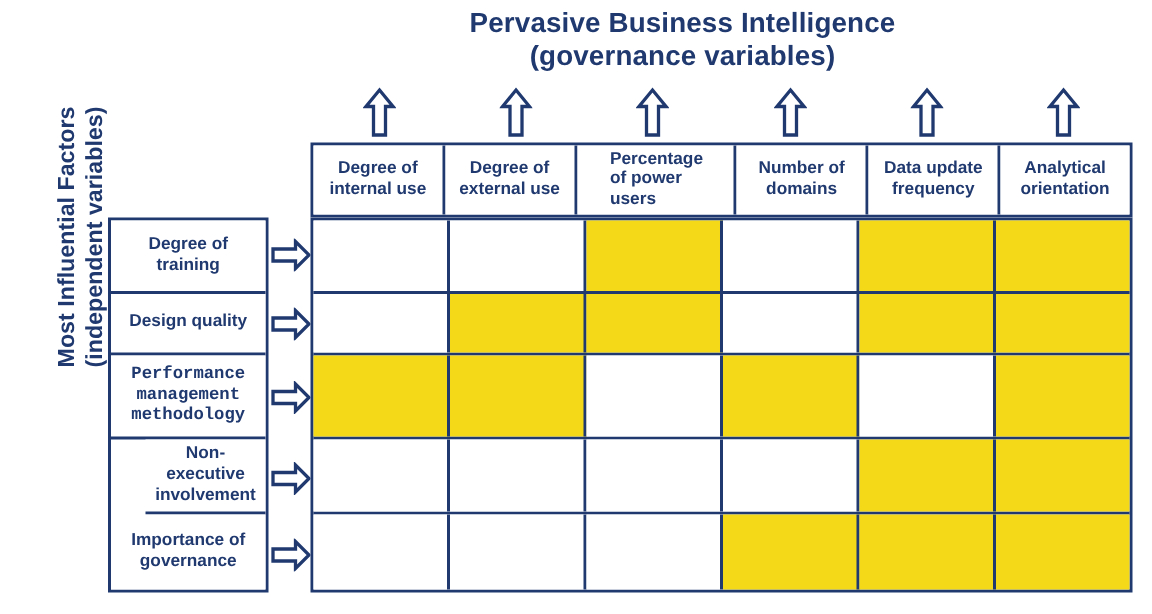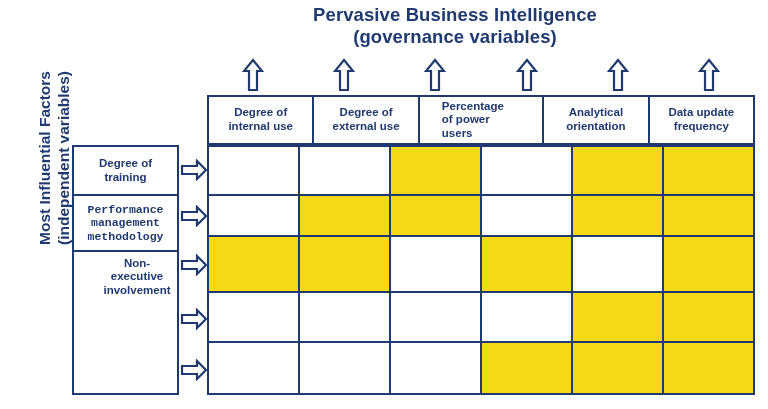--- a/index.html
+++ b/index.html
@@ -221,24 +221,27 @@
       <div class="col-header">
         <div class="ch-text">Degree of<br>internal use</div>
       </div>
       <div class="col-header">
         <div class="ch-text">Degree of<br>external use</div>
       </div>
       <div class="col-header align-left">
         <div class="ch-text">Percentage<br>of power<br>users</div>
       </div>
       <div class="col-header">
+        <div class="ch-text">Number of<br>domains</div>
+      </div>
+      <div class="col-header">
+        <div class="ch-text">Data update<br>frequency</div>
+      </div>
+      <div class="col-header">
         <div class="ch-text">Analytical<br>orientation</div>
-      </div>
-      <div class="col-header">
-        <div class="ch-text">Data update<br>frequency</div>
       </div>
     </div>
 
   <div id="right-arrows">
       <div class="right-arrow" style="top: 159px;">
         <svg width="28" height="22" viewBox="0 0 28 22">
           <path d="M2 7 L17 7 L17 2 L26 11 L17 20 L17 15 L2 15 Z" fill="#ffffff" stroke="#203a70" stroke-width="2.2" stroke-linejoin="miter"></path>
         </svg>
       </div>
       <div class="right-arrow" style="top: 204.5px;">
@@ -260,26 +263,32 @@
         <svg width="28" height="22" viewBox="0 0 28 22">
           <path d="M2 7 L17 7 L17 2 L26 11 L17 20 L17 15 L2 15 Z" fill="#ffffff" stroke="#203a70" stroke-width="2.2" stroke-linejoin="miter"></path>
         </svg>
       </div>
     </div>
 
   <div id="row-labels">
       <div class="row-label" style="height: 20%;">
         <div class="rl-text">Degree of<br>training</div>
       </div>
+      <div class="row-label" style="height: 16.4%;">
+        <div class="rl-text">Design quality</div>
+      </div>
       <div class="row-label" style="height: 22.8%; font-family: Liberation Mono, monospace;">
         <div class="rl-text">Performance<br>management<br>methodology</div>
       </div>
       <div class="row-label" style="height: 20.4%; margin-left: 23px;">
         <div class="rl-text">Non-executive<br>involvement</div>
       </div>
+      <div class="row-label" style="height: 20.4%;">
+        <div class="rl-text">Importance of<br>governance</div>
+      </div>
     </div>
 
   <div id="matrix-grid">
       <div class="grid-row" style="height: 20%;">
         <div class="grid-cell"></div>
         <div class="grid-cell"></div>
         <div class="grid-cell filled"></div>
         <div class="grid-cell"></div>
         <div class="grid-cell filled"></div>
         <div class="grid-cell filled"></div>

